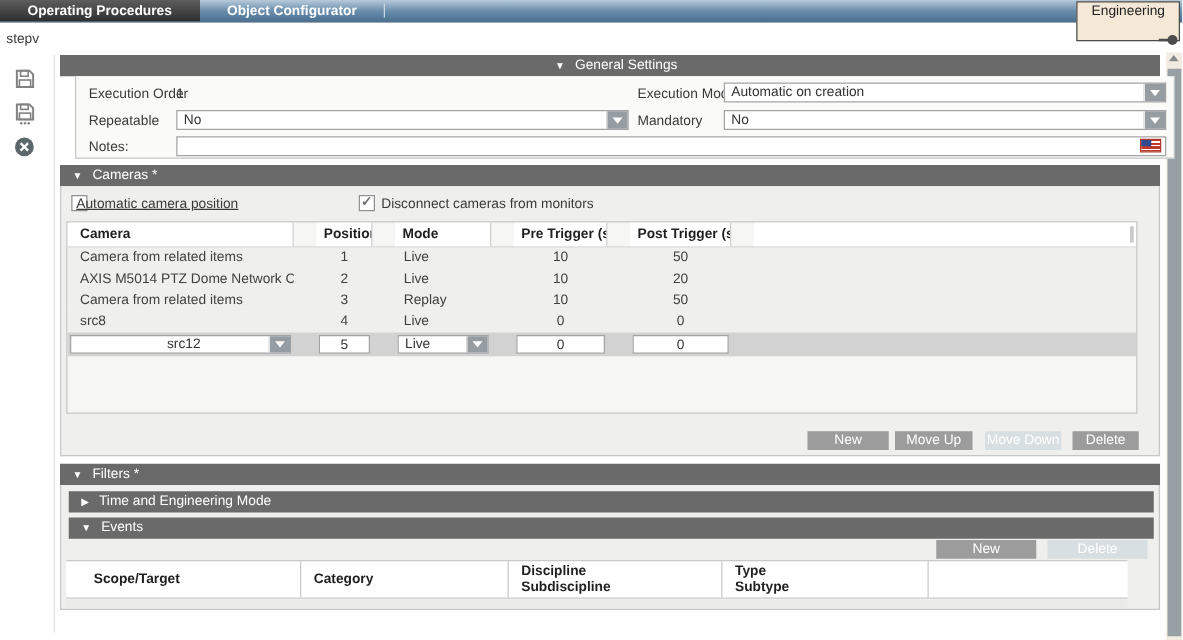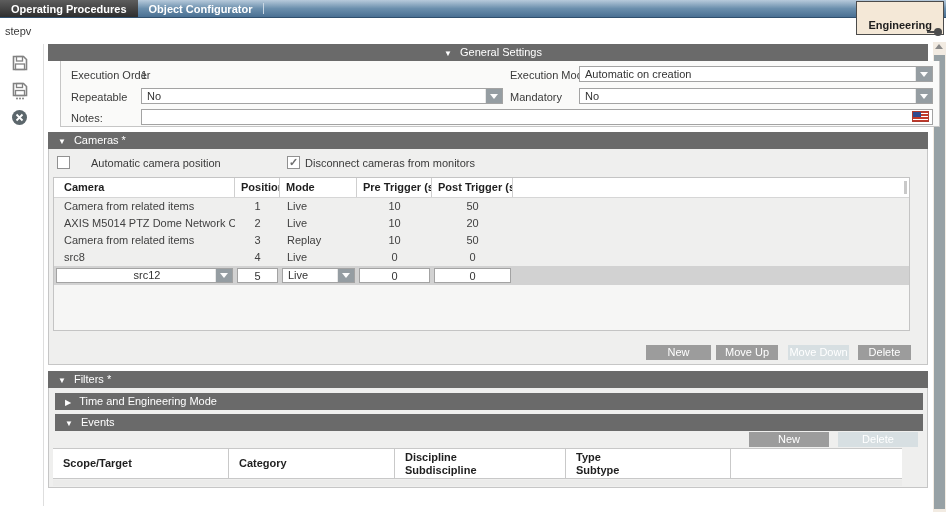--- a/index.html
+++ b/index.html
@@ -4,26 +4,26 @@
 <style>
   * { box-sizing: border-box; margin: 0; padding: 0; }
   html,body { background:#fff; }
   #app { position:relative; width:946px; height:512px; background:#fff; overflow:hidden;
          font-family:"Liberation Sans", sans-serif; font-size:11px; color:#333; }
 
   
   .tabbar { position:absolute; left:0; top:0; width:946px; height:18px;
             background:linear-gradient(#b7cadb, #6b8fad 50%, #4a7093);
             border-bottom:1px solid #30506e; display:flex; }
-  .tab { color:#fff; font-weight:bold; line-height:18px; padding:0 11px; cursor:default; white-space:nowrap; }
+  .tab { color:#fff; font-weight:bold; line-height:18px; padding:0 22px; cursor:default; white-space:nowrap; }
   .tab.active { background:linear-gradient(#5d5d5d,#2e2e2e); }
   .tab-sep { width:1px; background:#c9d7e3; margin:3px 6px 3px 0; }
   .eng-badge { position:absolute; right:2px; top:1px; height:32px; line-height:14px;
                background:#f4e8d7; border:1px solid #4b4b4b; color:#1e1e1e;
-               font-weight:bold; padding:16px 11px; }
+               font-weight:normal; padding:0 11px; }
 
   .page-title { position:absolute; left:5px; top:25px; color:#3a3a3a; }
 
   
   .tool { position:absolute; left:11px; width:18px; height:18px; cursor:pointer; }
   .vdivider { position:absolute; left:43px; top:44px; height:462px; width:1px; background:#dedede; }
 
   
   .pin { position:absolute; right:4px; top:28px; width:15px; height:8px; }
   .pin .stem { position:absolute; left:0; top:3px; width:8px; height:2px; background:#4c4c4c; }
@@ -59,21 +59,21 @@
   .flag .canton { position:absolute; left:0; top:0; width:8px; height:5px; background:#2e4a8f; }
 
   
   .cb { position:absolute; width:13px; height:13px; background:#fff; border:1px solid #919191; cursor:pointer;
         font-size:11px; line-height:11px; text-align:center; color:#6f6f6f; font-weight:bold; }
   .cb.on::after { content:"\2713"; }
 
   
   .cam-table { position:absolute; left:4px; top:28px; width:857px; height:154px;
                border:1px solid #c4c4c4; background:#f6f6f5; overflow:hidden; }
-  .cgrid { display:grid; grid-template-columns:181px 45px 77px 75px 81px 1fr; }
+  .cgrid { display:grid; grid-template-columns:181px 45px 77px 75px 81px 1fr;gap:18px; }
   .ch { background:#fff; height:19px; line-height:19px; font-weight:bold; color:#1f1f1f;
         border-right:1px solid #cfcfcf; padding-left:6px; white-space:nowrap; overflow:hidden; }
   .ch:first-child { padding-left:10px; }
   .ch.last { border-right:none; }
   .chdr { border-bottom:1px solid #d6d6d6; position:relative; }
   .cr { height:17px; line-height:17px; color:#414141; background:#efefee; cursor:default; }
   .cr > div { white-space:nowrap; overflow:hidden; }
   .c-name { padding-left:10px; } .c-mode { padding-left:7px; }
   .c-center { text-align:center; }
   .edit-row { background:#d2d2d2; height:19px; align-items:center; }
@@ -81,21 +81,21 @@
   .edit-row .txtin { width:calc(100% - 4px); text-align:center; }
   .mini-sb { position:absolute; right:2px; top:3px; width:3px; height:13px; background:#c9c9c9; }
 
   
   .btn { position:absolute; height:15px; line-height:15px; text-align:center;
          background:#9c9c9c; color:#fff; cursor:pointer; white-space:nowrap; }
   .btn.disabled { background:#d7dfe2; cursor:default; }
 
   
   .ev-table { position:absolute; left:4px; top:60px; width:849px; height:31px; background:#fff;
-              border-top:1px solid #c8c8c8; border-bottom:1px solid #c8c8c8; }
+              border-top:1px solid #c8c8c8; border-bottom:1px solid #c8c8c8;padding-left:12px; }
   .egrid { display:grid; grid-template-columns:176px 166px 171px 165px 1fr; height:100%; }
   .eh { border-right:1px solid #c9c9c9; padding-left:10px; font-weight:bold; color:#1f1f1f;
         display:flex; flex-direction:column; justify-content:center; line-height:13px; }
   .eh.last { border-right:none; }
   .ev-strip { position:absolute; left:4px; top:92px; width:849px; height:6px; background:#ebebea; }
 </style>
 </head>
 <body>
 
 <div id="app">
@@ -169,21 +169,21 @@
     <div class="flag" style="left:851px; top:50px;">
         <div class="canton"></div>
       </div>
   </div>
 
   <div class="sech" style="left:48px; top:132px; width:880px;">
     <span class="tri">▼</span><span>Cameras *</span>
   </div>
   <div class="panel" style="left:48px; top:149px; width:880px; height:216px; background:#efefee;">
     <div class="cb" style="left:8px; top:7px;"></div>
-    <div class="lbl" style="left:42px; top:8px;">Automatic camera position</div>
+    <div class="lbl" style="left:12px; top:8px;text-decoration:underline;">Automatic camera position</div>
     <div class="cb on" style="left:238px; top:7px;"></div>
     <div class="lbl" style="left:256px; top:8px;">Disconnect cameras from monitors</div>
 
     <div class="cam-table">
       <div class="cgrid chdr">
         <div class="ch">Camera</div>
         <div class="ch">Position</div>
         <div class="ch">Mode</div>
         <div class="ch">Pre Trigger (s)</div>
         <div class="ch">Post Trigger (s)</div>

